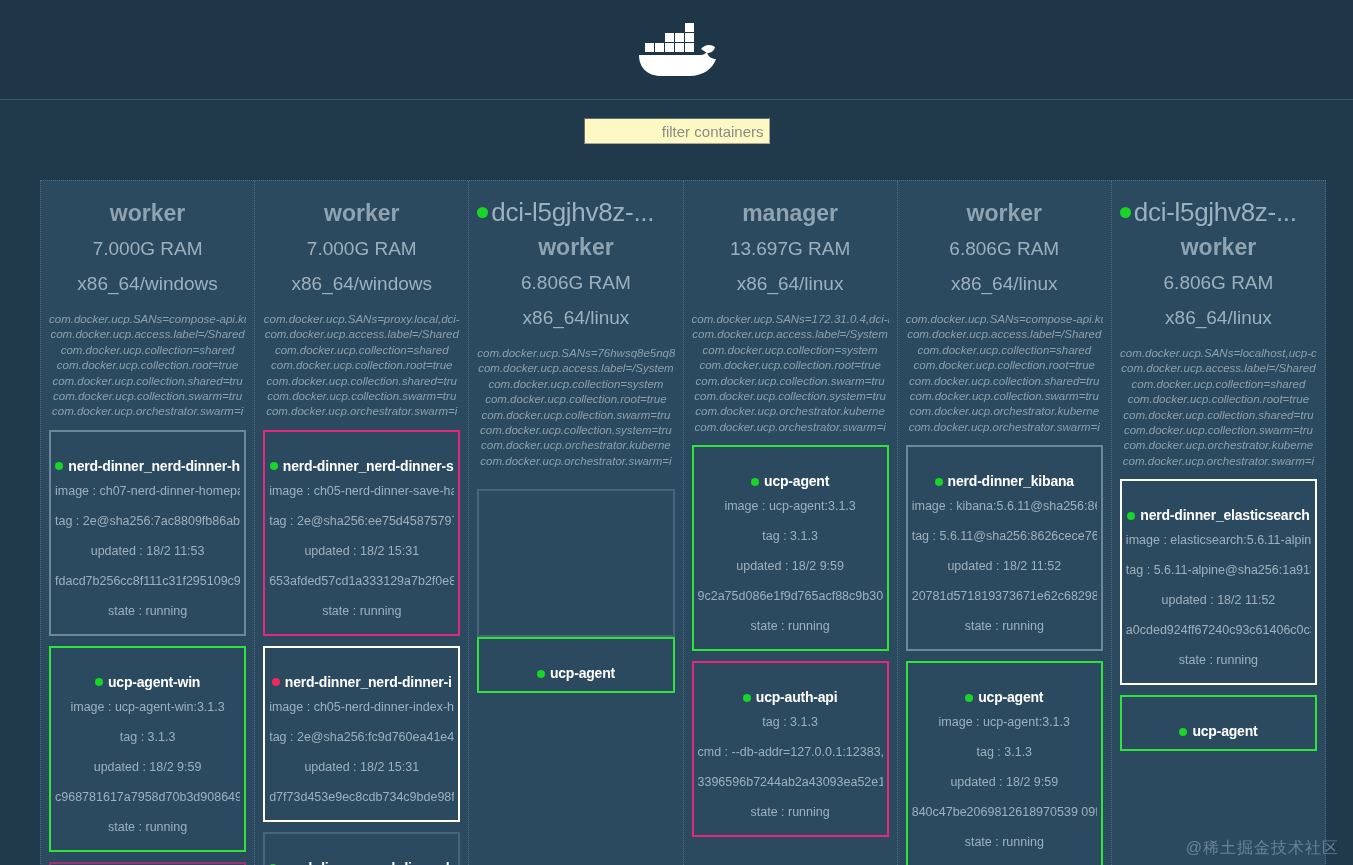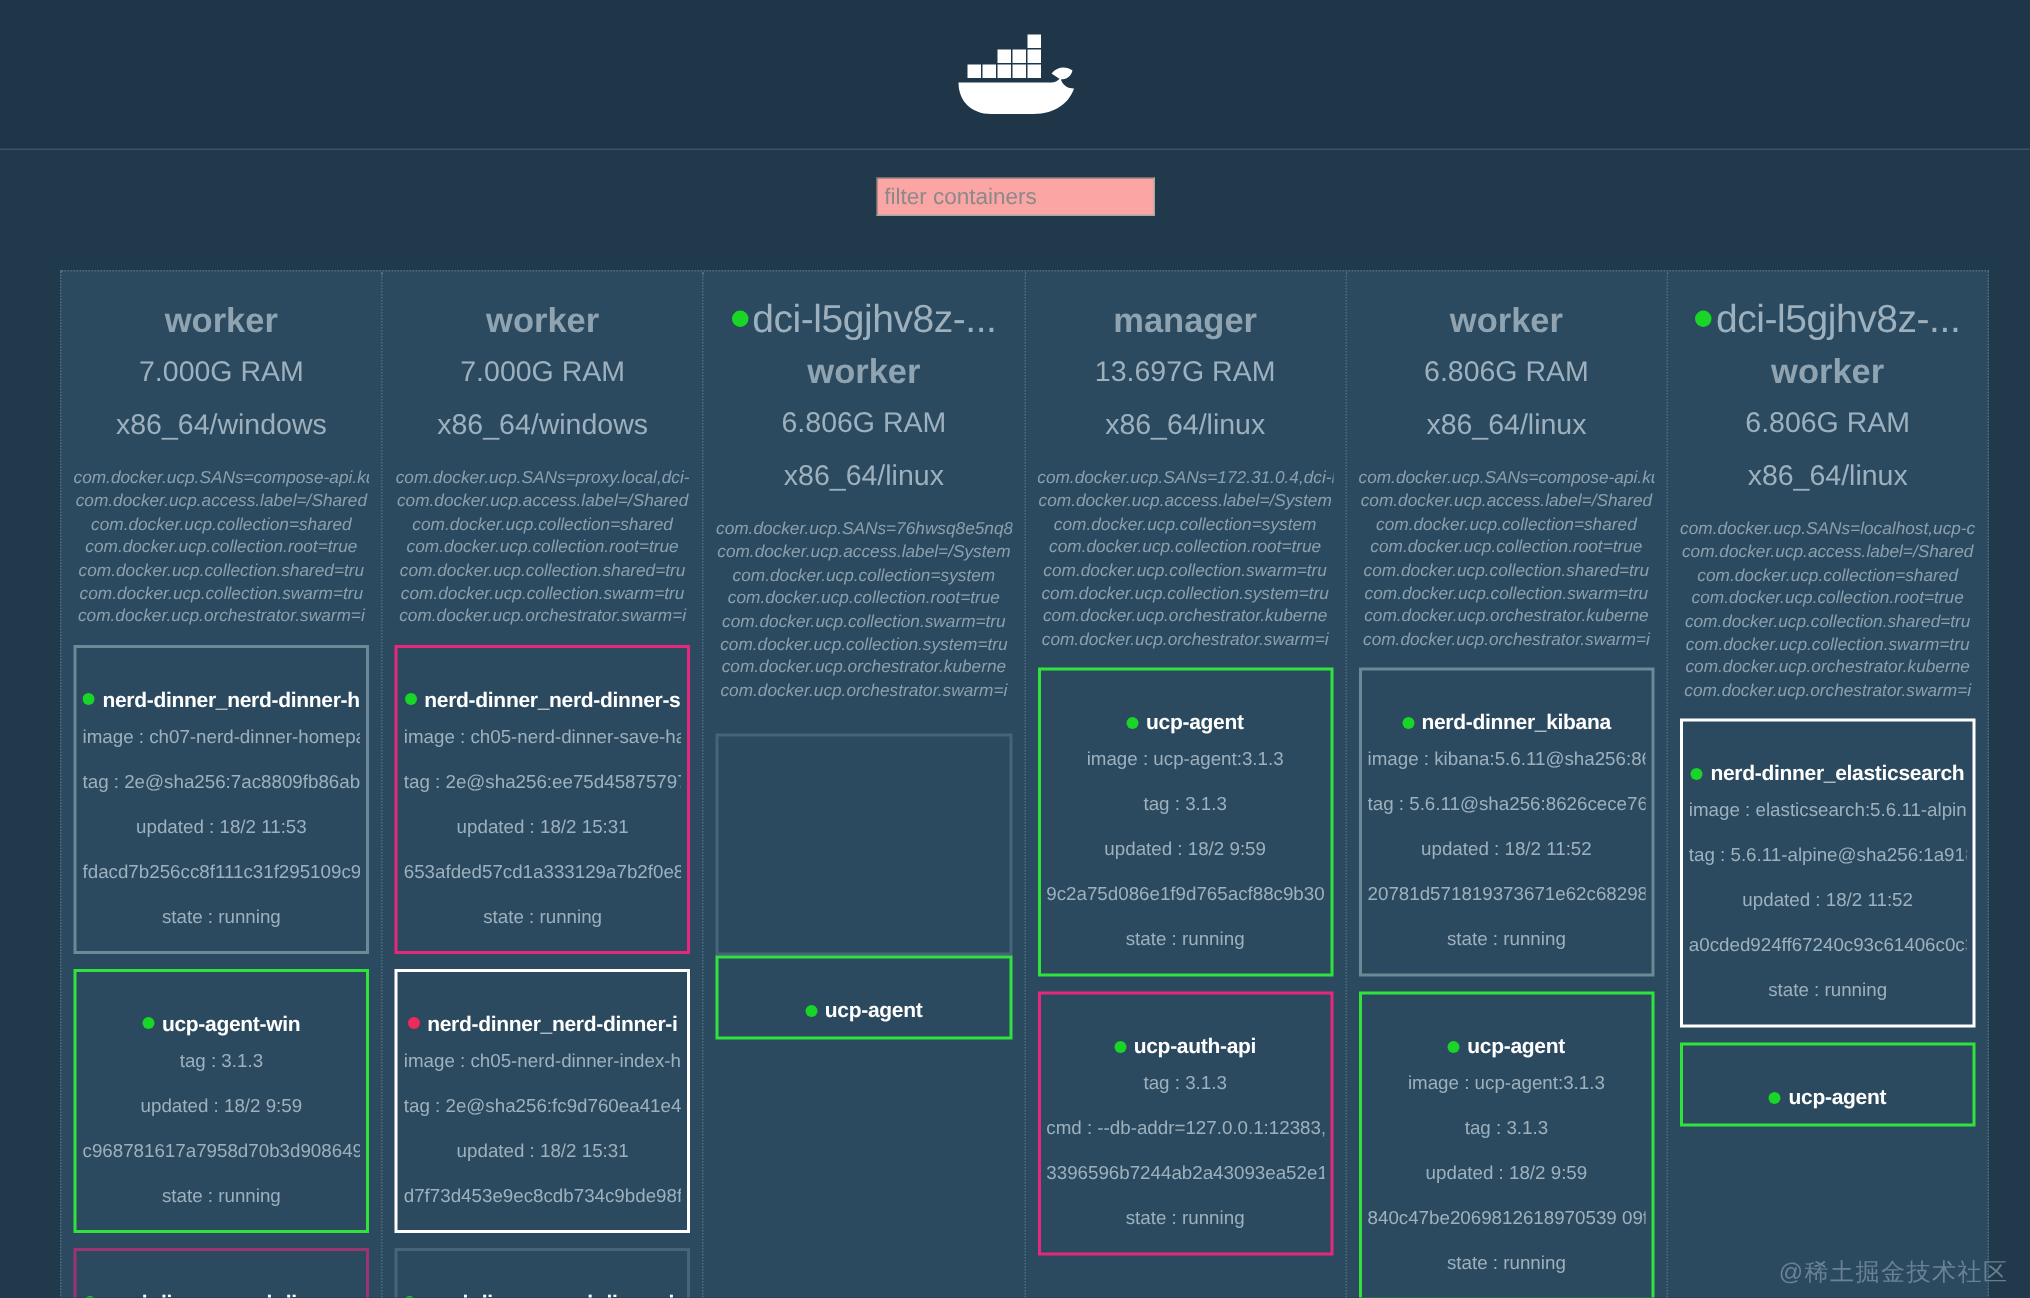--- a/index.html
+++ b/index.html
@@ -21,29 +21,30 @@
   .whale { width: 92px; height: 62px; }
 
   
   .filterbar {
     height: 62px;
     display: flex; align-items: center; justify-content: center;
     background: #20394b;
   }
   .filter-input {
     width: 186px; height: 26px;
-    background: #fca5a5;
+    background: #fef9c3;
     border: 1px solid #a9a79f;
     border-top-color: #6d6d6d;
     border-left-color: #6d6d6d;
     font-family: "Liberation Sans", sans-serif;
     font-size: 15px;
     color: #3a3a3a;
     padding: 2px 5px;
     outline: none;
+    text-align: right;
   }
   .filter-input::placeholder { color: #8a8a8a; }
 
   
   .grid-wrap {
     position: absolute;
     left: 40px; top: 180px;
     width: 1286px; height: 690px;
     border: 1px dotted #4e6c82;
     background: #2c4a5f;
@@ -58,21 +59,21 @@
     padding: 14px 8px 0 8px;
     display: flex;
     flex-direction: column;
     overflow: hidden;
   }
   .node:last-child { border-right: none; }
 
   .node-name {
     font-size: 26px;
     color: #9db0bd;
-    text-align: center;
+    text-align: left;
     white-space: nowrap;
     overflow: hidden;
     letter-spacing: -0.3px;
     line-height: 34px;
   }
   .dot {
     display: inline-block;
     width: 11px; height: 11px;
     border-radius: 50%;
     background: #18d527;
@@ -216,20 +217,21 @@
           <div class="card state-dim">
             <div class="card-title"><span class="cdot"></span><span>nerd-dinner_nerd-dinner-h</span></div>
             <div class="card-row">image : ch07-nerd-dinner-homepage</div>
             <div class="card-row">tag : 2e@sha256:7ac8809fb86ab5d0</div>
             <div class="card-row">updated : 18/2 11:53</div>
             <div class="card-row">fdacd7b256cc8f111c31f295109c901</div>
             <div class="card-row">state : running</div>
           </div>
           <div class="card state-running">
             <div class="card-title"><span class="cdot"></span><span>ucp-agent-win</span></div>
+            <div class="card-row">image : ucp-agent-win:3.1.3</div>
             <div class="card-row">tag : 3.1.3</div>
             <div class="card-row">updated : 18/2 9:59</div>
             <div class="card-row">c968781617a7958d70b3d9086493b</div>
             <div class="card-row">state : running</div>
           </div>
           <div class="card state-mauve">
             <div class="card-title"><span class="cdot"></span><span>nerd-dinner_nerd-dinner-a</span></div>
           </div>
         </div>
       </div>

